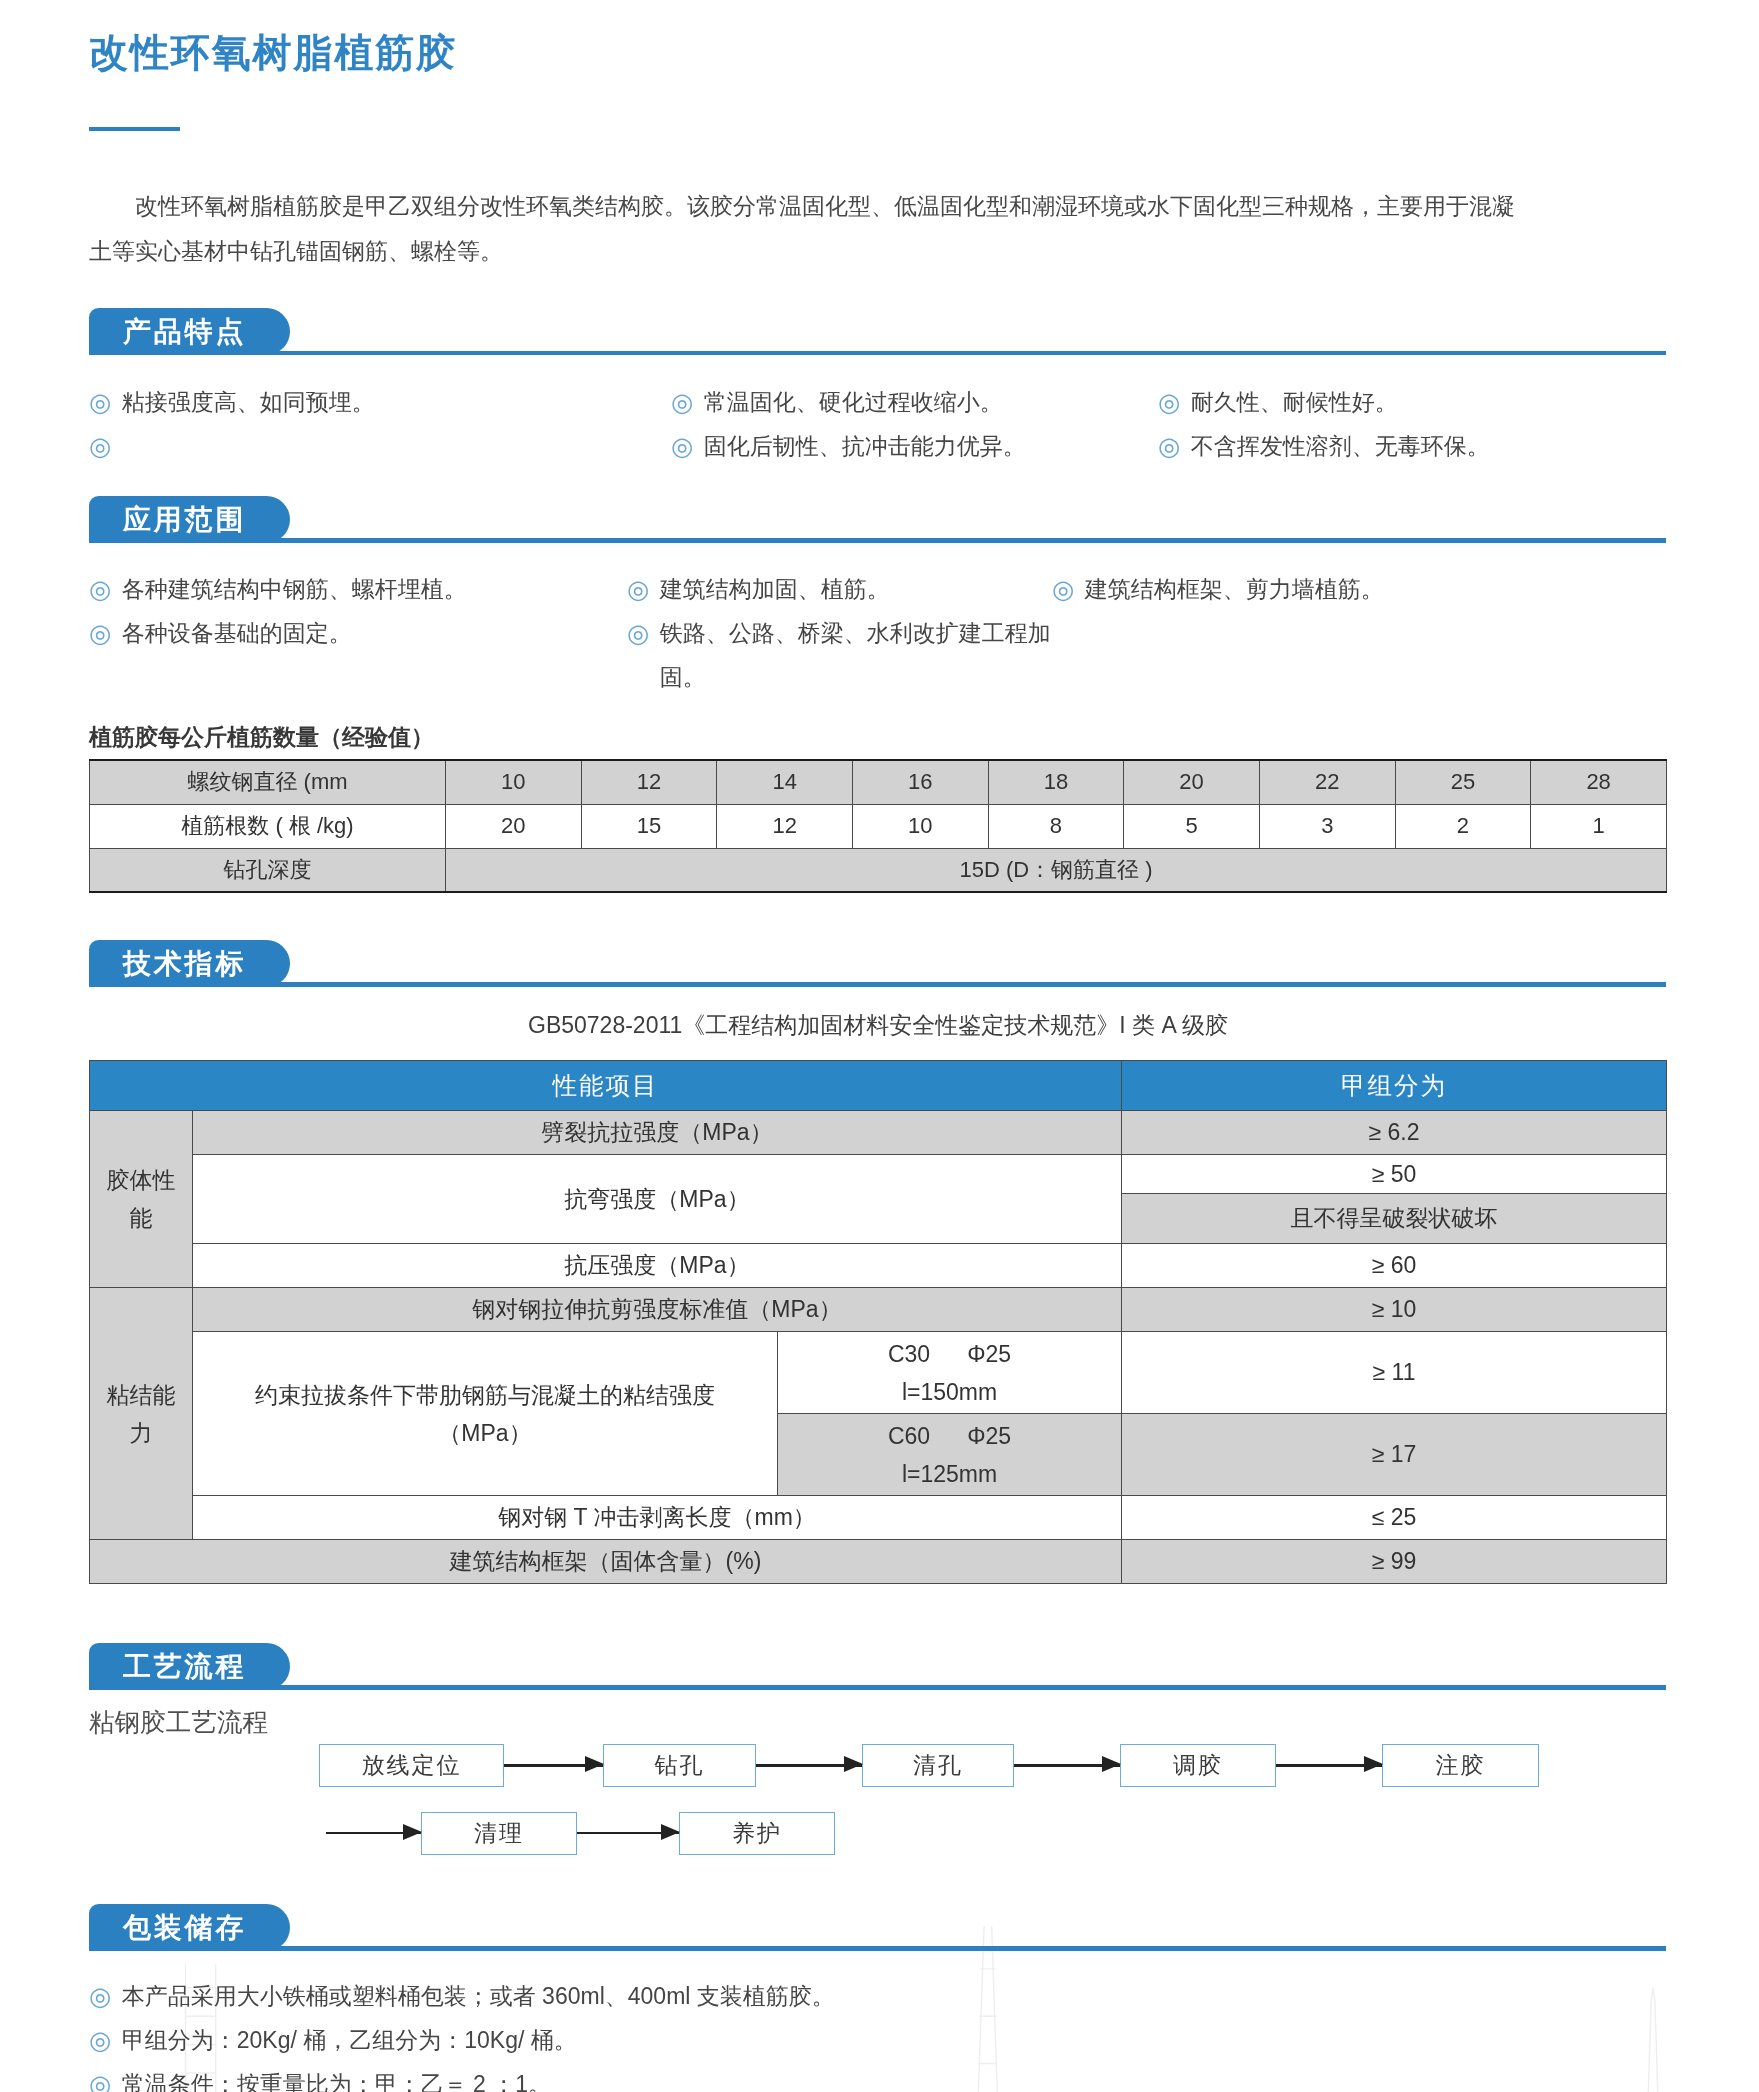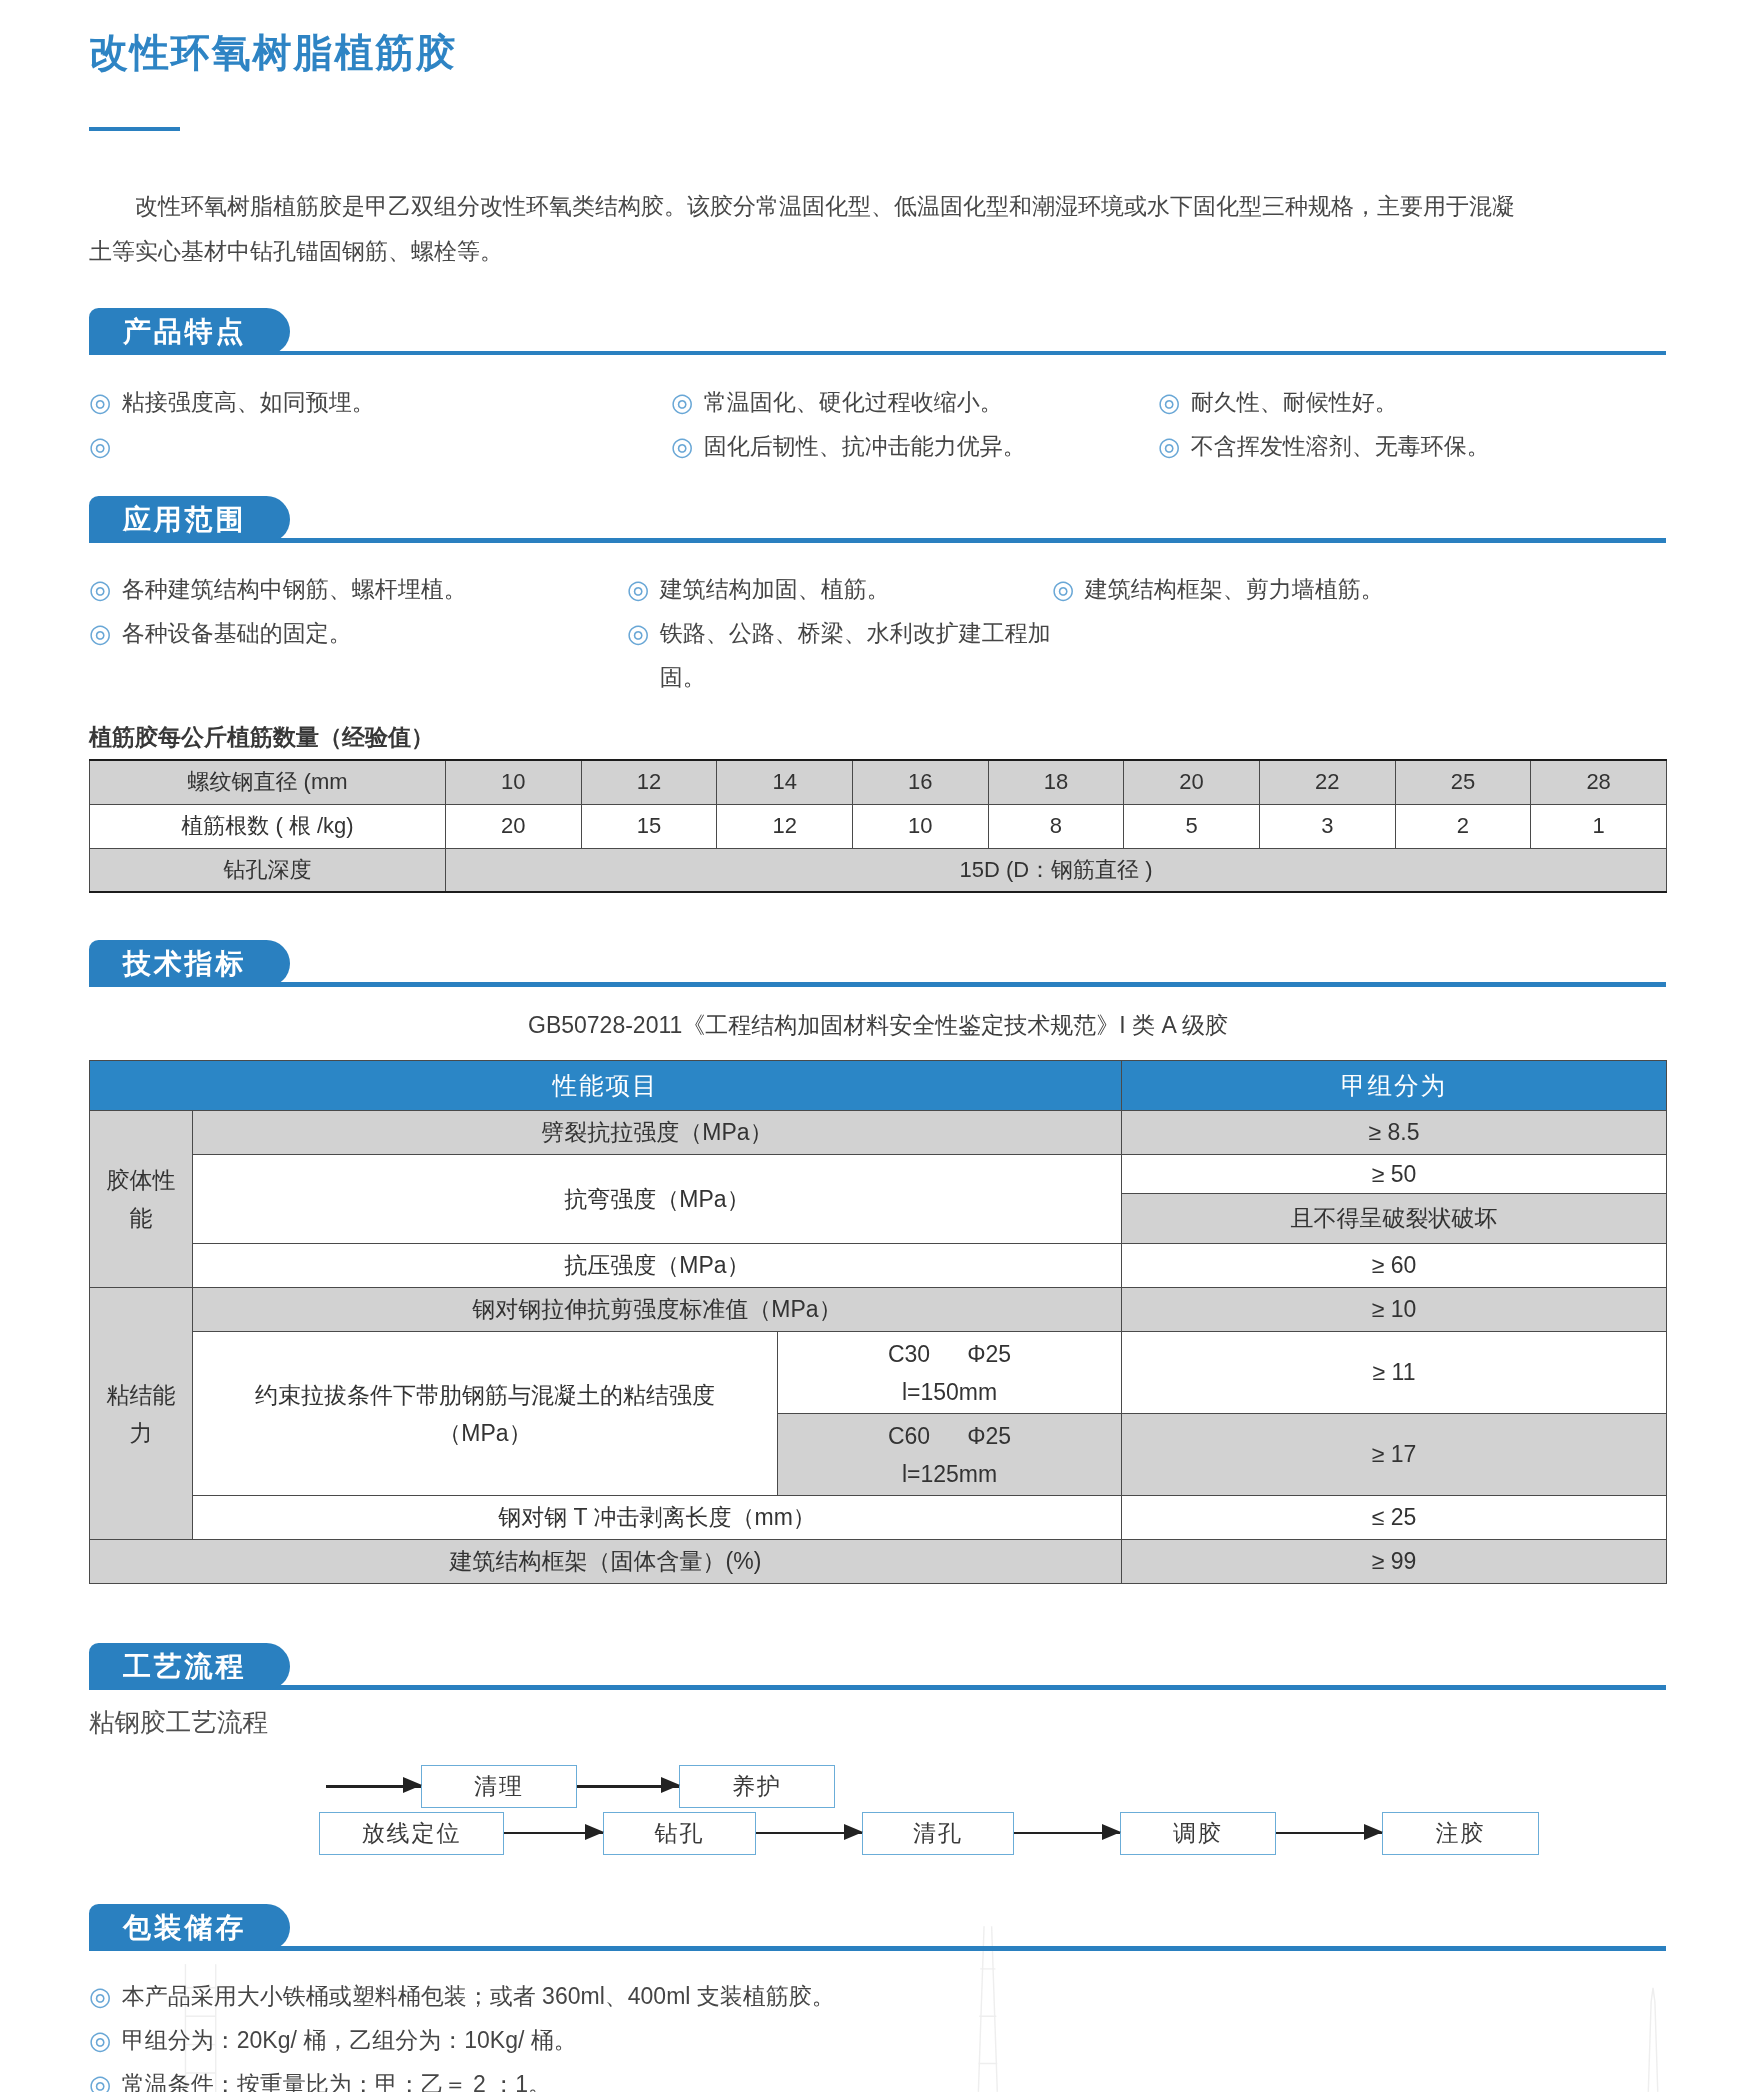--- a/index.html
+++ b/index.html
@@ -200,21 +200,21 @@
           <col style="width:545px">
       </colgroup>
       <tbody>
           <tr>
         <th colspan="3">性能项目</th>
         <th>甲组分为</th>
       </tr>
       <tr>
         <td class="grp" rowspan="4">胶体性能</td>
         <td class="gray" colspan="2" style="height:44px;">劈裂抗拉强度（MPa）</td>
-        <td class="gray">≥ 8.5</td>
+        <td class="gray">≥ 6.2</td>
       </tr>
       <tr>
         <td colspan="2" rowspan="2">抗弯强度（MPa）</td>
         <td style="height:39px;">≥ 50</td>
       </tr>
       <tr>
         <td class="gray" style="height:50px;">且不得呈破裂状破坏</td>
       </tr>
       <tr>
         <td colspan="2" style="height:44px;">抗压强度（MPa）</td>
@@ -260,50 +260,50 @@
       </table>
 
     <div class="sec" style="margin-top:59px;">
       <div class="sec-tab">
         <span>工艺流程</span>
       </div>
       <div class="sec-line"></div>
     </div>
     <div class="process-sub">粘钢胶工艺流程</div>
 
+    <div class="flow-row flow1">
+      <div class="fbox" style="width:185px;">
+        <span>放线定位</span>
+      </div>
+      <div class="farrow" style="width:99px;"></div>
+      <div class="fbox" style="width:153px;">
+        <span>钻孔</span>
+      </div>
+      <div class="farrow" style="width:106px;"></div>
+      <div class="fbox" style="width:152px;">
+        <span>清孔</span>
+      </div>
+      <div class="farrow" style="width:106px;"></div>
+      <div class="fbox" style="width:156px;">
+        <span>调胶</span>
+      </div>
+      <div class="farrow" style="width:106px;"></div>
+      <div class="fbox" style="width:157px;">
+        <span>注胶</span>
+      </div>
+    </div>
+
     <div class="flow-row flow2">
       <div class="farrow" style="width:95px;"></div>
       <div class="fbox" style="width:156px;">
         <span>清理</span>
       </div>
       <div class="farrow" style="width:102px;"></div>
       <div class="fbox" style="width:156px;">
         <span>养护</span>
-      </div>
-    </div>
-
-    <div class="flow-row flow1">
-      <div class="fbox" style="width:185px;">
-        <span>放线定位</span>
-      </div>
-      <div class="farrow" style="width:99px;"></div>
-      <div class="fbox" style="width:153px;">
-        <span>钻孔</span>
-      </div>
-      <div class="farrow" style="width:106px;"></div>
-      <div class="fbox" style="width:152px;">
-        <span>清孔</span>
-      </div>
-      <div class="farrow" style="width:106px;"></div>
-      <div class="fbox" style="width:156px;">
-        <span>调胶</span>
-      </div>
-      <div class="farrow" style="width:106px;"></div>
-      <div class="fbox" style="width:157px;">
-        <span>注胶</span>
       </div>
     </div>
 
     <div class="sec" style="margin-top:49px;">
       <div class="sec-tab">
         <span>包装储存</span>
       </div>
       <div class="sec-line"></div>
     </div>
     <div class="pack-list">

